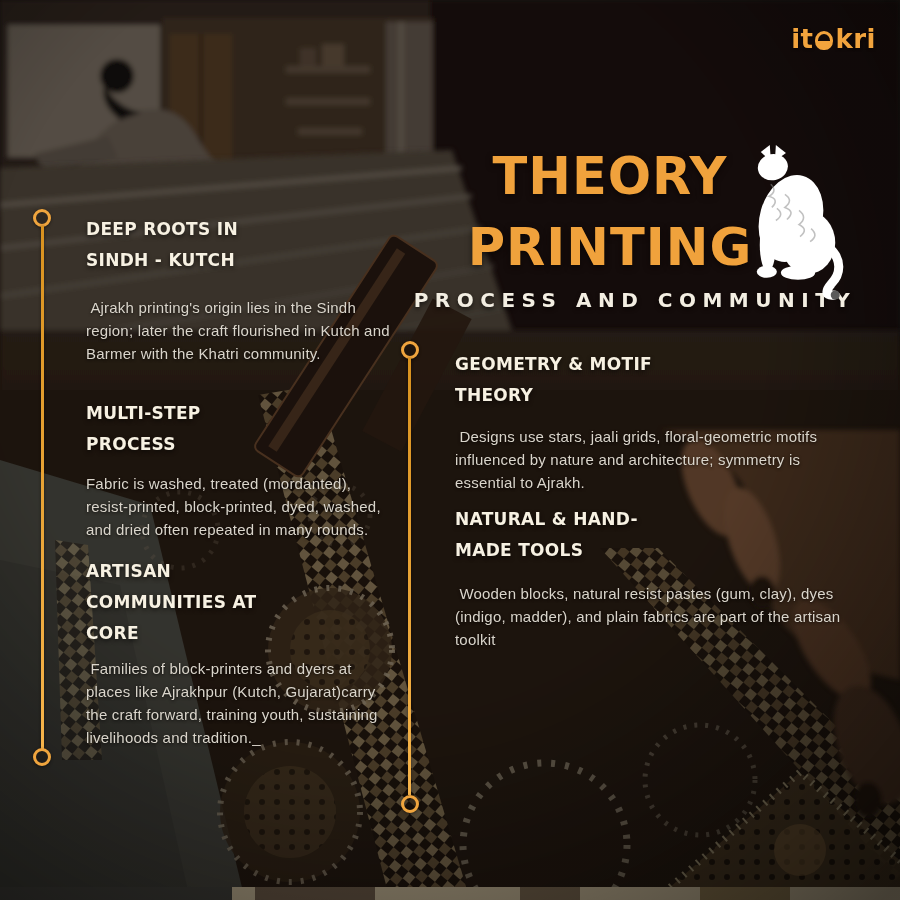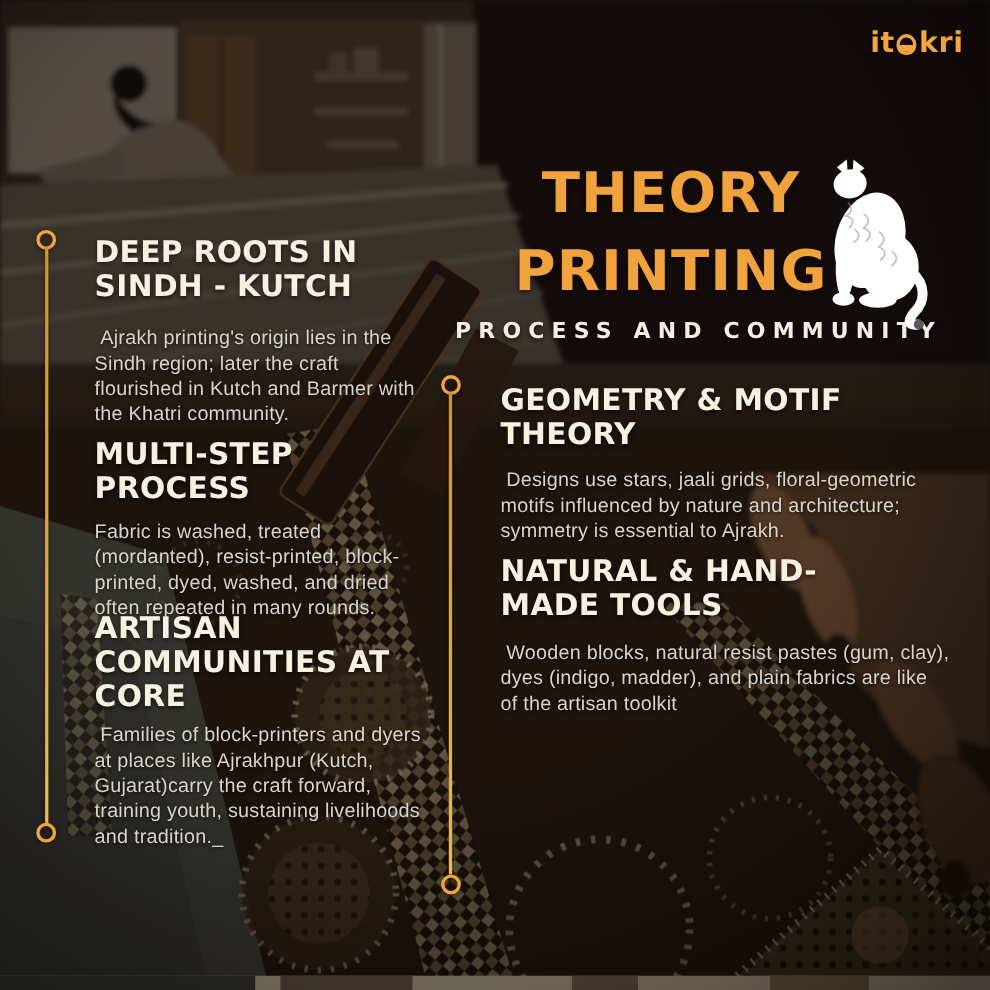--- a/index.html
+++ b/index.html
@@ -44,26 +44,26 @@
   }
   .tl-line{
     position:absolute;width:3px;
     background:linear-gradient(#D9921F,#F6B44B);
     box-shadow:0 0 3px rgba(0,0,0,.5);
   }
   
   .sec{position:absolute;}
   .sec h2{
     margin:0;color:#F7F1E2;font-family:"DejaVu Sans",sans-serif;
-    font-weight:bold;font-size:27px;line-height:31px;letter-spacing:.3px;
+    font-weight:bold;font-size:17px;line-height:31px;letter-spacing:.3px;
     text-shadow:0 2px 4px rgba(0,0,0,.6);
   }
   .sec h2 .hl{display:block;}
   .sec p{
-    margin:0;color:#DAD5CB;font-size:18px;line-height:23px;
+    margin:0;color:#DAD5CB;font-size:15px;line-height:23px;
     letter-spacing:.2px;white-space:pre-wrap;
     text-shadow:0 1px 3px rgba(0,0,0,.7);
   }
   .sec.left{left:86px;width:304px;}
   .sec.right{left:455px;width:408px;}
 </style>
 </head>
 <body>
 
 <div id="canvas">
@@ -244,17 +244,17 @@
       <span class="hl">THEORY</span>
     </h2>
     <p style="margin-top:14px;"> Designs use stars, jaali grids, floral-geometric motifs influenced by nature and architecture; symmetry is essential to Ajrakh.</p>
   </section>
 
   <section class="sec right" style="top:504px;">
     <h2>
       <span class="hl">NATURAL &amp; HAND-</span>
       <span class="hl">MADE TOOLS</span>
     </h2>
-    <p style="margin-top:16px;"> Wooden blocks, natural resist pastes (gum, clay), dyes (indigo, madder), and plain fabrics are like of the artisan toolkit</p>
+    <p style="margin-top:16px;"> Wooden blocks, natural resist pastes (gum, clay), dyes (indigo, madder), and plain fabrics are part of the artisan toolkit</p>
   </section>
 
 
 </div>
 
 </body></html>

